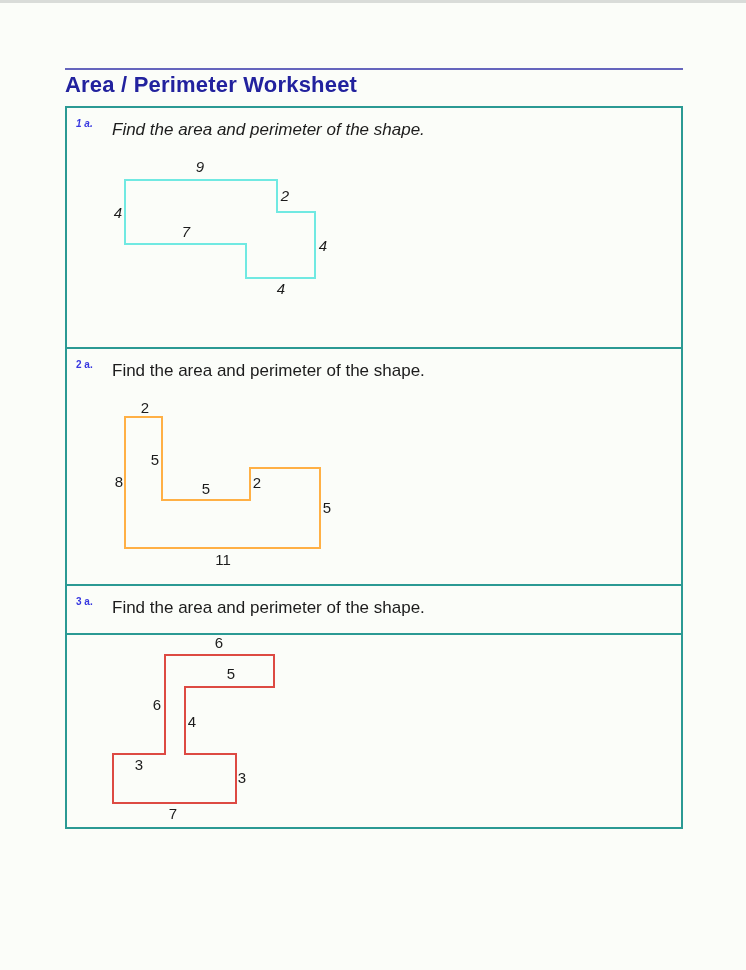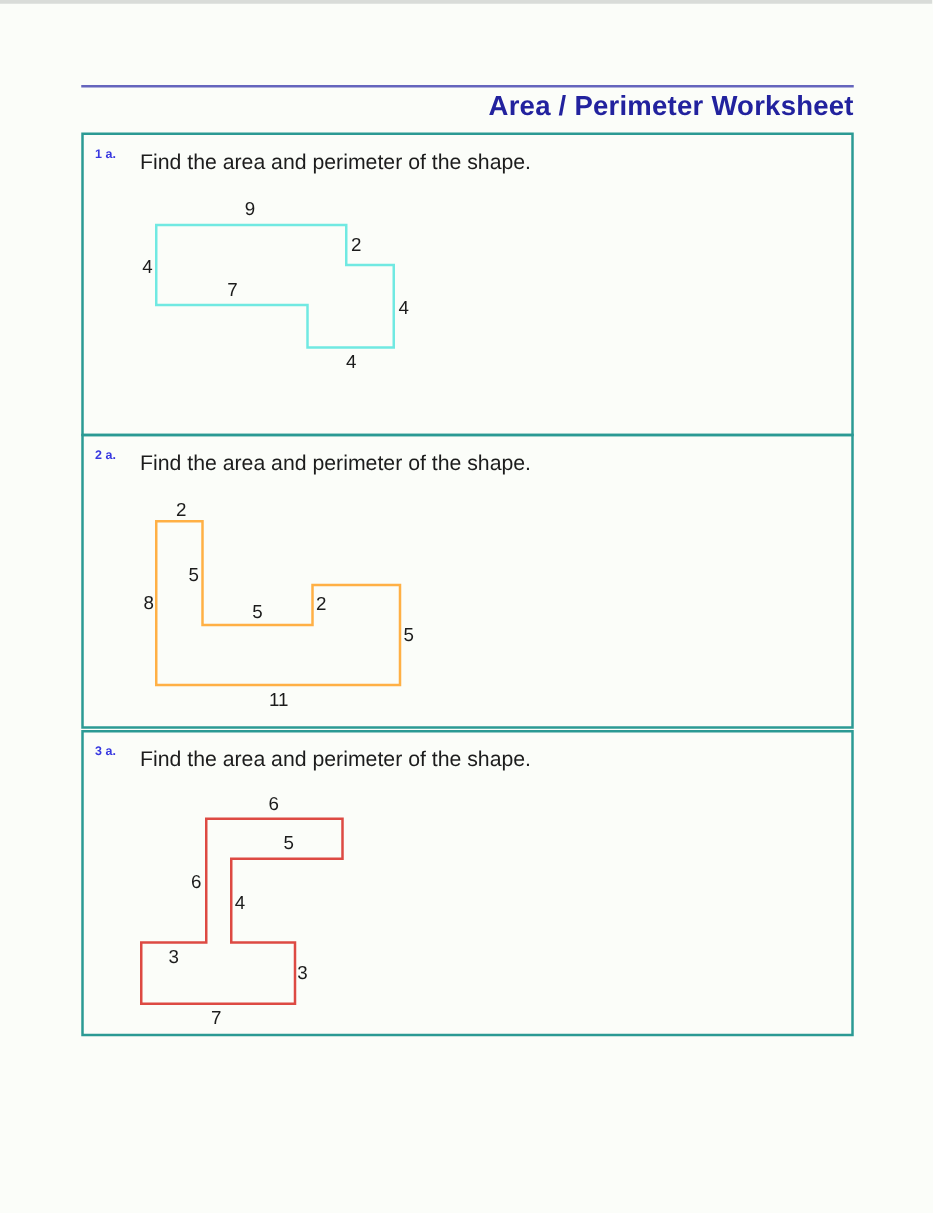--- a/index.html
+++ b/index.html
@@ -30,34 +30,34 @@
   .header-rule {
     position: absolute;
     left: 65px; top: 68px;
     width: 618px; height: 2px;
     background: var(--header-rule);
   }
   .worksheet-title {
     position: absolute;
     left: 65px; top: 72px;
     width: 618px;
-    text-align: right;
+    text-align: left;
     font-size: 22px;
     font-weight: bold;
     color: var(--title);
     letter-spacing: 0.2px;
   }
   .problem-box {
     position: absolute;
     left: 65px;
     width: 618px;
     border: 2px solid var(--box-border);
   }
-  .problem-box.p1 { top: 106px; height: 243px; }
-  .problem-box.p2 { top: 347px; height: 236px; text-align: right; }
+  .problem-box.p1 { top: 106px; height: 243px; font-style: italic; }
+  .problem-box.p2 { top: 347px; height: 288px; text-align: right; }
   .problem-box.p3 { top: 584px; height: 245px; }
   .problem-number {
     position: absolute;
     left: 9px; top: 10px;
     font-size: 10px;
     font-weight: bold;
     color: var(--problem-number);
     white-space: nowrap;
   }
   .problem-prompt {

